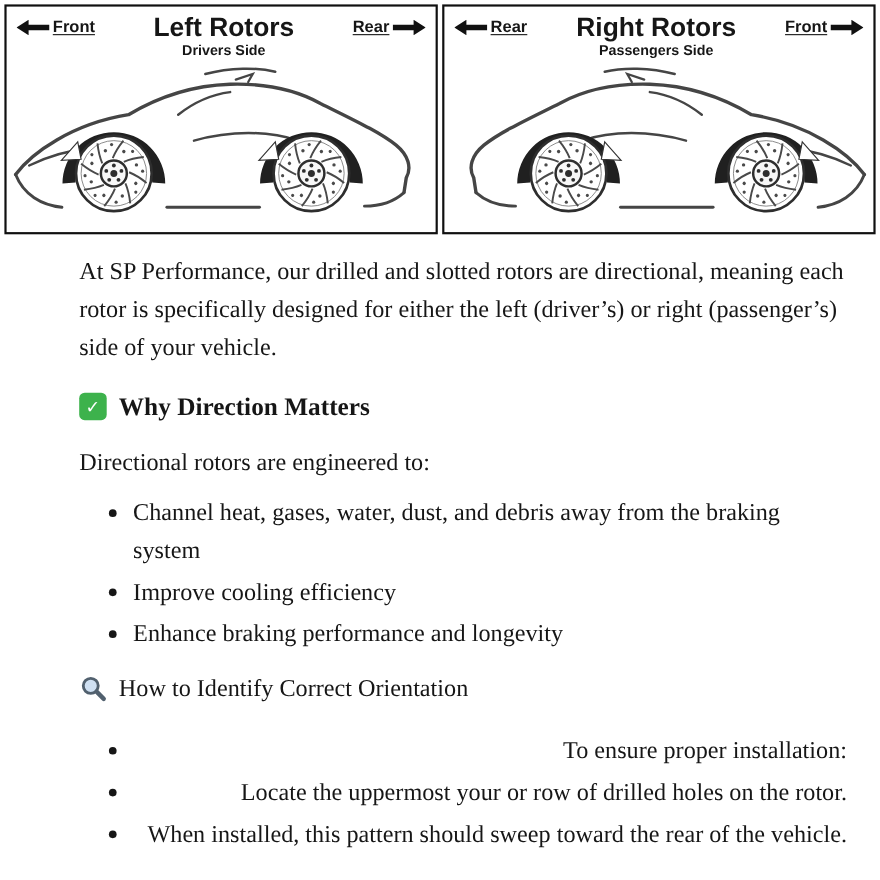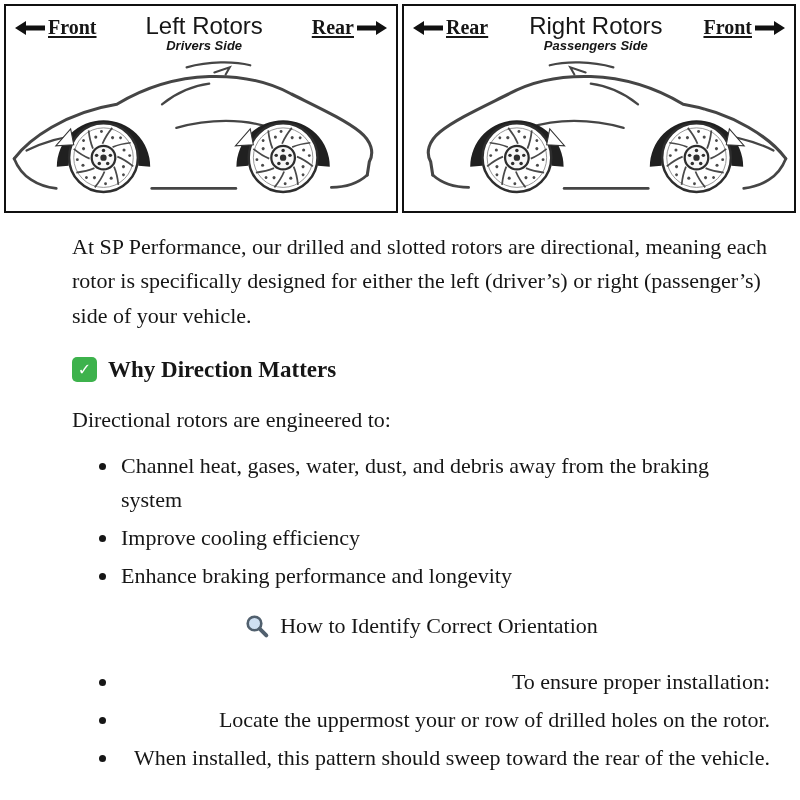--- a/index.html
+++ b/index.html
@@ -3,36 +3,36 @@
 <meta charset="utf-8">
 <style>
   html,body{margin:0;padding:0;}
   body{width:800px;min-height:800px;background:#ffffff;color:#161616;font-family:"Liberation Serif",serif;}
 
   
   .diagram{display:flex;gap:4px;padding:4px 4px 0;}
   .panel{flex:1;border:2px solid #101010;background:#fff;overflow:hidden;}
   .panel-header{display:flex;justify-content:space-between;align-items:flex-start;padding:7px 9px 0;font-family:"Liberation Sans",sans-serif;}
   .dir{display:inline-flex;align-items:center;gap:3px;margin-top:3px;}
-  .dir-label{font-weight:700;font-size:20px;text-decoration:underline;text-underline-offset:2px;font-family:Liberation Serif, serif;}
+  .dir-label{font-weight:700;font-size:15px;text-decoration:underline;text-underline-offset:2px;}
   .titles{display:flex;flex-direction:column;align-items:center;line-height:1.08;}
-  .panel-title{font-size:24px;font-weight:400;}
-  .panel-subtitle{font-size:13px;font-weight:700;font-style:italic;}
+  .panel-title{font-size:24px;font-weight:700;}
+  .panel-subtitle{font-size:13px;font-weight:700;}
   .car{display:block;width:100%;height:156px;margin-top:2px;}
   .rot-text{font-family:"Liberation Sans",sans-serif;font-size:10px;font-weight:700;fill:#ffffff;text-anchor:middle;letter-spacing:.4px;}
 
   
   .content{padding:17px 30px 0 26px;font-size:22px;margin-left:46px;}
   .intro{line-height:1.56;margin:0 0 24px;}
   .h-why{display:flex;align-items:center;gap:11px;font-size:23px;font-weight:700;margin:0 0 24px;}
   .check-icon{width:25px;height:25px;border-radius:5px;background:#3db24c;color:#fff;display:inline-flex;align-items:center;justify-content:center;font:700 16px "DejaVu Sans",sans-serif;flex:none;}
   .lead{margin:0 0 16px;}
   ul{margin:0 0 20px;padding-left:47px;}
   li{line-height:1.55;margin:0 0 4px;padding-left:2px;}
-  .h-identify{display:flex;align-items:center;gap:10px;font-size:22px;font-weight:400;margin:4px 0 26px;justify-content:center;}
+  .h-identify{display:flex;align-items:center;gap:10px;font-size:22px;font-weight:400;margin:4px 0 26px;}
   .mag{flex:none;}
   ul.last{margin-bottom:0;text-align:right;}
 </style>
 </head>
 <body>
 
 <svg width="0" height="0" style="position:absolute" aria-hidden="true">
   <defs>
     <g id="rotor-seg">
       <path d="M 13.5,-1 Q 21,2 29,8.5" stroke="#4a4a4a" stroke-width="1.7" fill="none"></path>

